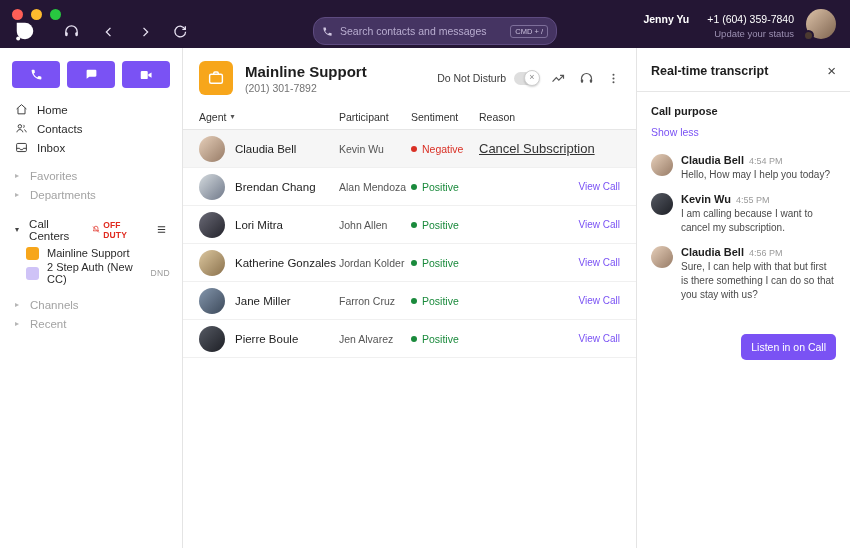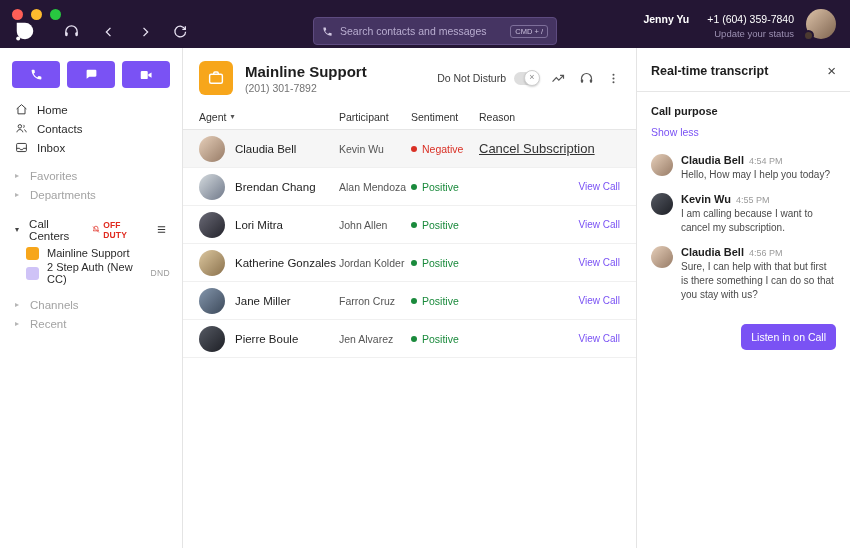--- a/index.html
+++ b/index.html
@@ -10,21 +10,21 @@
   .topbar{position:absolute;top:0;left:0;right:0;height:48px;background:#241634}
   .traffic{position:absolute;left:12px;top:9px;display:flex;gap:8px}
   .tl{width:11px;height:11px;border-radius:50%}
   .tl.r{background:#ff5f57}.tl.y{background:#febc2e}.tl.g{background:#28c840}
   .tbicon{position:absolute;color:#fff;display:flex;align-items:center;justify-content:center;cursor:pointer}
   .pos-logo{left:14px;top:20px}
   .pos-hs{left:63px;top:23px;color:#e9e3f3}
   .pos-back{left:102px;top:25px;color:#e9e3f3}
   .pos-fwd{left:138px;top:25px;color:#e9e3f3}
   .pos-rf{left:172px;top:23px;color:#e9e3f3}
-  .search{position:absolute;left:313px;top:17px;width:244px;height:28px;background:#453462;border:1px solid #5e4b80;border-radius:4px;display:flex;align-items:center;gap:7px;padding:0 8px}
+  .search{position:absolute;left:313px;top:17px;width:244px;height:28px;background:#453462;border:1px solid #5e4b80;border-radius:12px;display:flex;align-items:center;gap:7px;padding:0 8px}
   .search input{flex:1;min-width:0;background:transparent;border:none;outline:none;color:#ded6ec;font-size:10.5px;font-family:inherit}
   .search input::placeholder{color:#b9add0}
   .kbd{border:1px solid #7e6f9a;border-radius:3px;padding:1px 4px;font-size:7.5px;color:#c9bfdb;white-space:nowrap}
   .user{position:absolute;right:56px;top:13px;text-align:right;color:#fff}
   .user .l1{font-size:10.5px;display:flex;gap:18px;justify-content:flex-end}
   .user .name{font-weight:bold}
   .user .status{font-size:9.5px;color:#9c90b2;margin-top:3px;cursor:pointer}
   .avatar-top{position:absolute;right:14px;top:9px;width:30px;height:30px;border-radius:50%;background:linear-gradient(135deg,#dcc2a8,#7e6450);cursor:pointer}
   .avatar-top .badge{position:absolute;left:-3px;bottom:-2px;width:11px;height:11px;border-radius:50%;background:#4c3a30;border:2px solid #241634}
 
@@ -96,21 +96,21 @@
   .purpose-label{font-size:11px;font-weight:bold;color:#1d1d1d;margin-bottom:6px}
   .purpose{font-size:10.5px;color:#4a4a4a;line-height:1.4}
   .showless{font-size:10.5px;color:#7a52f4;margin-top:3px;cursor:pointer;display:inline-block}
   .msgs{margin-top:16px}
   .msg{display:flex;gap:8px;margin-bottom:11px}
   .mav{width:22px;height:22px;border-radius:50%;flex:none}
   .mhead{font-size:11px;display:flex;align-items:baseline;gap:5px}
   .mname{font-weight:bold;color:#1d1d1d}
   .mtime{font-size:9px;color:#9a9a9a;white-space:nowrap}
   .mtext{font-size:10px;color:#4a4a4a;line-height:1.4;margin-top:2px}
-  .listenwrap{display:flex;justify-content:flex-end;margin-top:22px}
+  .listenwrap{display:flex;justify-content:flex-end;margin-top:32px}
   .listen{background:#7a52f4;color:#fff;border:none;border-radius:5px;font-size:10.5px;font-family:inherit;padding:7px 10px;cursor:pointer}
 </style>
 </head>
 <body>
 
 <div class="topbar">
   <div class="traffic">
     <span class="tl r"></span>
     <span class="tl y"></span>
     <span class="tl g"></span>

